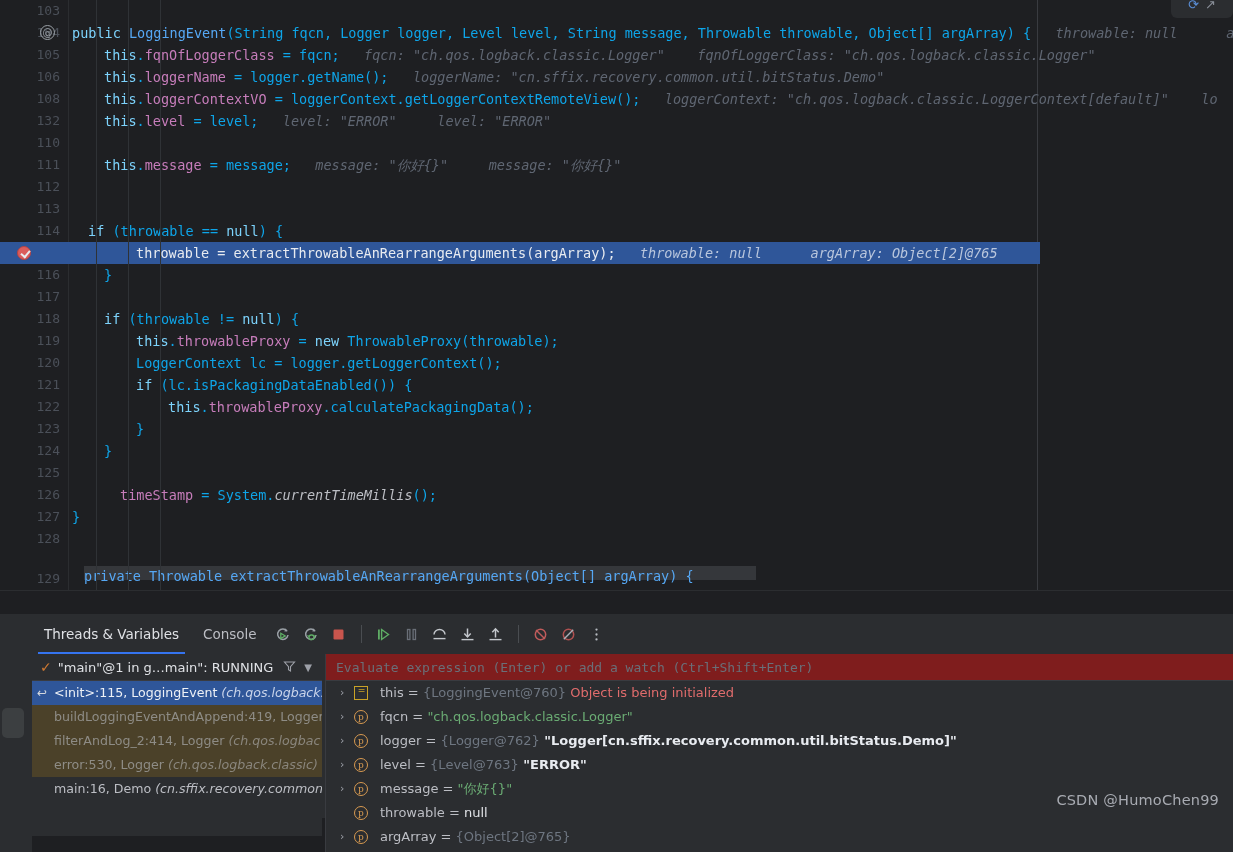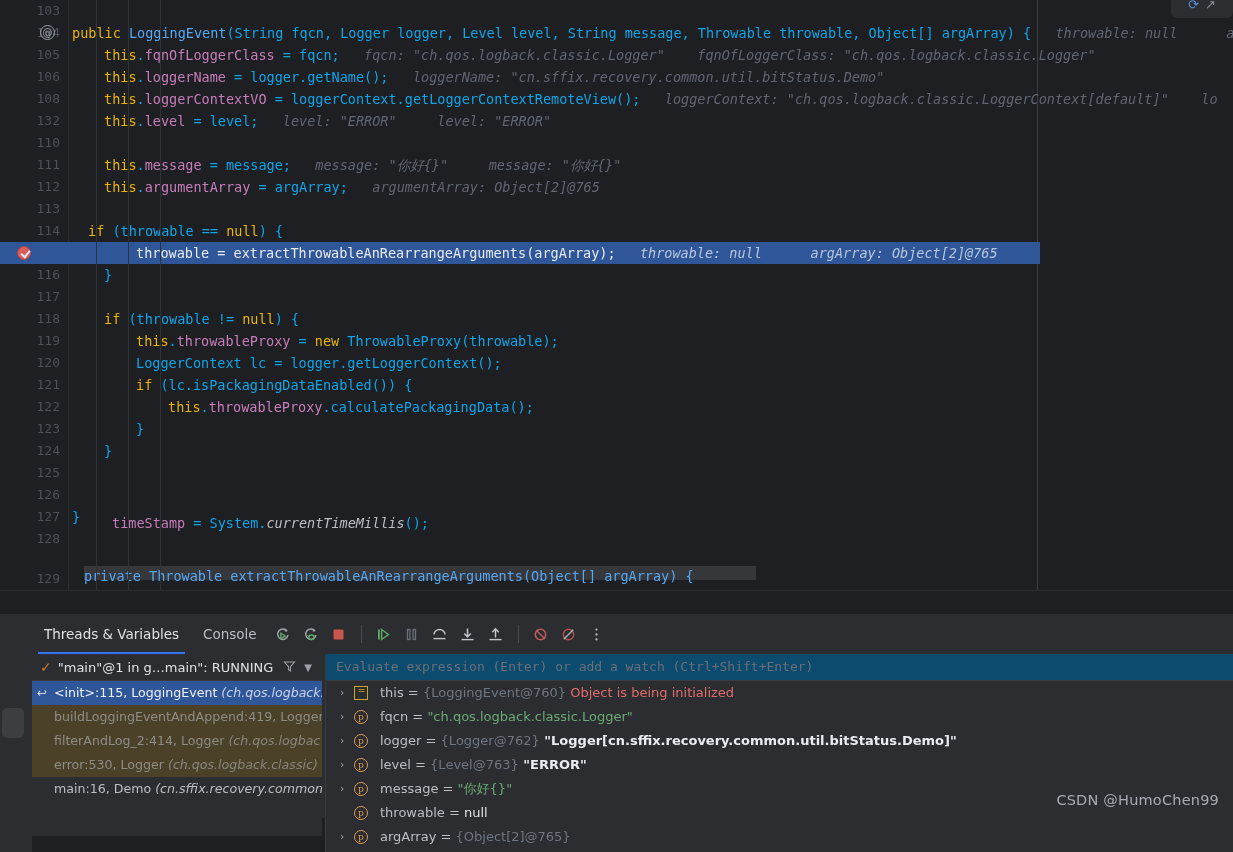--- a/index.html
+++ b/index.html
@@ -36,21 +36,21 @@
   .cline.hl { background: #2f5699; padding-left: 6px; }
   .ln-num {
     position: absolute; left: 0; top: 0; width: 60px; height: 22px;
     text-align: right; color: #4b5059; font-size: 13px;
     font-family: "DejaVu Sans Mono", monospace; line-height: 22px;
   }
   .hl .ln-num { color: #8ba3ce; }
   .ln-body { position: absolute; left: 72px; top: 0; height: 22px; white-space: pre; }
 
   
-  .kw   { color: #eab308; }
+  .kw   { color: #7dd3fc; }
   .cls  { color: #56a8f5; }
   .fld  { color: #c77dbb; }
   .mthi { color: #bcbec4; font-style: italic; }
   .plain{ color: #0ea5e9; }
   .hint { color: #5f6672; font-style: italic; }
   .hl .hint { color: #b9c6dd; }
   .hl .plain, .hl .kw, .hl .fld, .hl .mth { color: #e8ebf0; }
 
   
   .vguide { position: absolute; top: 0; width: 1px; background: #2f3236; }
@@ -148,23 +148,23 @@
     display: flex; align-items: center; background: #2b2d30;
     border-bottom: 1px solid #393b40;
   }
   .chk { color: #cd7832; font-size: 14px; margin: 0 6px 0 8px; }
   .thread-label { font-size: 13px; color: #dfe1e5; white-space: nowrap; }
   .filter-ic { margin-left: auto; margin-right: 8px; color: #9da0a8; }
   .caret-ic { margin-right: 10px; color: #9da0a8; font-size: 10px; }
 
   .evalbar {
     position: absolute; left: 325px; top: 40px; width: 908px; height: 27px;
-    background: #0c4a6e; border-left: 1px solid #393b40;
+    background: #7f1d1d; border-left: 1px solid #393b40;
     border-bottom: 1px solid #393b40;
-    display: flex; 
+    display: flex; align-items: center;
   }
   .evalbar input {
     width: 100%; height: 25px; background: transparent; border: none;
     outline: none; color: #dfe1e5; font-size: 13px;
     font-family: "DejaVu Sans Mono", monospace; padding-left: 10px;
   }
   .evalbar input::placeholder { color: #6a6f78; }
 
   
   .frames {
@@ -237,35 +237,35 @@
     <div class="margin-line"></div>
     <div class="code-area" id="code-area">
         <div class="cline"><div class="ln-num">103</div><div class="ln-body" style="left: 72px;"></div></div>
         <div class="cline"><div class="ln-num">104</div><div class="at-sign">@</div><div class="ln-body" style="left: 72px;"><span class="kw">public </span><span class="cls">LoggingEvent</span><span class="plain">(String fqcn, Logger logger, Level level, String message, Throwable throwable, Object[] argArray) {</span><span class="hint">   throwable: null      a</span></div></div>
         <div class="cline"><div class="ln-num">105</div><div class="ln-body" style="left: 104px;"><span class="kw">this</span><span class="plain">.</span><span class="fld">fqnOfLoggerClass</span><span class="plain"> = fqcn;</span><span class="hint">   fqcn: "ch.qos.logback.classic.Logger"    fqnOfLoggerClass: "ch.qos.logback.classic.Logger"</span></div></div>
         <div class="cline"><div class="ln-num">106</div><div class="ln-body" style="left: 104px;"><span class="kw">this</span><span class="plain">.</span><span class="fld">loggerName</span><span class="plain"> = logger.getName();</span><span class="hint">   loggerName: "cn.sffix.recovery.common.util.bitStatus.Demo"</span></div></div>
         <div class="cline"><div class="ln-num">108</div><div class="ln-body" style="left: 104px;"><span class="kw">this</span><span class="plain">.</span><span class="fld">loggerContextVO</span><span class="plain"> = loggerContext.getLoggerContextRemoteView();</span><span class="hint">   loggerContext: "ch.qos.logback.classic.LoggerContext[default]"    lo</span></div></div>
         <div class="cline"><div class="ln-num">132</div><div class="ln-body" style="left: 104px;"><span class="kw">this</span><span class="plain">.</span><span class="fld">level</span><span class="plain"> = level;</span><span class="hint">   level: "ERROR"     level: "ERROR"</span></div></div>
         <div class="cline"><div class="ln-num">110</div><div class="ln-body" style="left: 104px;"></div></div>
         <div class="cline"><div class="ln-num">111</div><div class="ln-body" style="left: 104px;"><span class="kw">this</span><span class="plain">.</span><span class="fld">message</span><span class="plain"> = message;</span><span class="hint">   message: "你好{}"     message: "你好{}"</span></div></div>
-        <div class="cline"><div class="ln-num">112</div><div class="ln-body" style="left: 104px;"><span class="kw">this</span><span class="plain">.</span><span class="fld">argumentArray</span><span class="plain"> = argArray;</span><span class="hint">   argumentArray: Object[2]@765</span></div></div>
+        <div class="cline"><div class="ln-num">112</div></div>
         <div class="cline"><div class="ln-num">113</div><div class="ln-body" style="left: 104px;"></div></div>
         <div class="cline"><div class="ln-num">114</div><div class="ln-body" style="left: 88px;"><span class="kw">if</span><span class="plain"> (throwable == </span><span class="kw">null</span><span class="plain">) {</span></div></div>
         <div class="cline hl"><div class="ln-num"></div><div class="bp"></div><div class="ln-body" style="left: 136px;"><span class="plain">throwable = extractThrowableAnRearrangeArguments(argArray);</span><span class="hint">   throwable: null      argArray: Object[2]@765</span></div></div>
         <div class="cline"><div class="ln-num">116</div><div class="ln-body" style="left: 104px;"><span class="plain">}</span></div></div>
         <div class="cline"><div class="ln-num">117</div><div class="ln-body" style="left: 104px;"></div></div>
         <div class="cline"><div class="ln-num">118</div><div class="ln-body" style="left: 104px;"><span class="kw">if</span><span class="plain"> (throwable != </span><span class="kw">null</span><span class="plain">) {</span></div></div>
         <div class="cline"><div class="ln-num">119</div><div class="ln-body" style="left: 136px;"><span class="kw">this</span><span class="plain">.</span><span class="fld">throwableProxy</span><span class="plain"> = </span><span class="kw">new</span><span class="plain"> ThrowableProxy(throwable);</span></div></div>
         <div class="cline"><div class="ln-num">120</div><div class="ln-body" style="left: 136px;"><span class="plain">LoggerContext lc = logger.getLoggerContext();</span></div></div>
         <div class="cline"><div class="ln-num">121</div><div class="ln-body" style="left: 136px;"><span class="kw">if</span><span class="plain"> (lc.isPackagingDataEnabled()) {</span></div></div>
         <div class="cline"><div class="ln-num">122</div><div class="ln-body" style="left: 168px;"><span class="kw">this</span><span class="plain">.</span><span class="fld">throwableProxy</span><span class="plain">.calculatePackagingData();</span></div></div>
         <div class="cline"><div class="ln-num">123</div><div class="ln-body" style="left: 136px;"><span class="plain">}</span></div></div>
         <div class="cline"><div class="ln-num">124</div><div class="ln-body" style="left: 104px;"><span class="plain">}</span></div></div>
         <div class="cline"><div class="ln-num">125</div><div class="ln-body" style="left: 104px;"></div></div>
-        <div class="cline"><div class="ln-num">126</div><div class="ln-body" style="left: 112px; margin-top: 28px;"><span class="fld">timeStamp</span><span class="plain"> = System.</span><span class="mthi">currentTimeMillis</span><span class="plain">();</span></div></div>
+        <div class="cline"><div class="ln-num">126</div><div class="ln-body" style="left: 120px;"><span class="fld">timeStamp</span><span class="plain"> = System.</span><span class="mthi">currentTimeMillis</span><span class="plain">();</span></div></div>
         <div class="cline"><div class="ln-num">127</div><div class="ln-body" style="left: 72px;"><span class="plain">}</span></div></div>
         <div class="cline"><div class="ln-num">128</div><div class="ln-body" style="left: 72px;"></div></div>
       </div>
 
     <div class="clipped-line">
       <div class="clip-hl"></div>
       <div class="ln-num" id="clip-num" style="top:2px;">129</div>
       <div class="ln-body" id="clip-body" style="left:84px;top:2px;color:#56a8f5;font-family:'DejaVu Sans Mono',monospace;font-size:13.5px;">private Throwable extractThrowableAnRearrangeArguments(Object[] argArray) {</div>
     </div>
 

